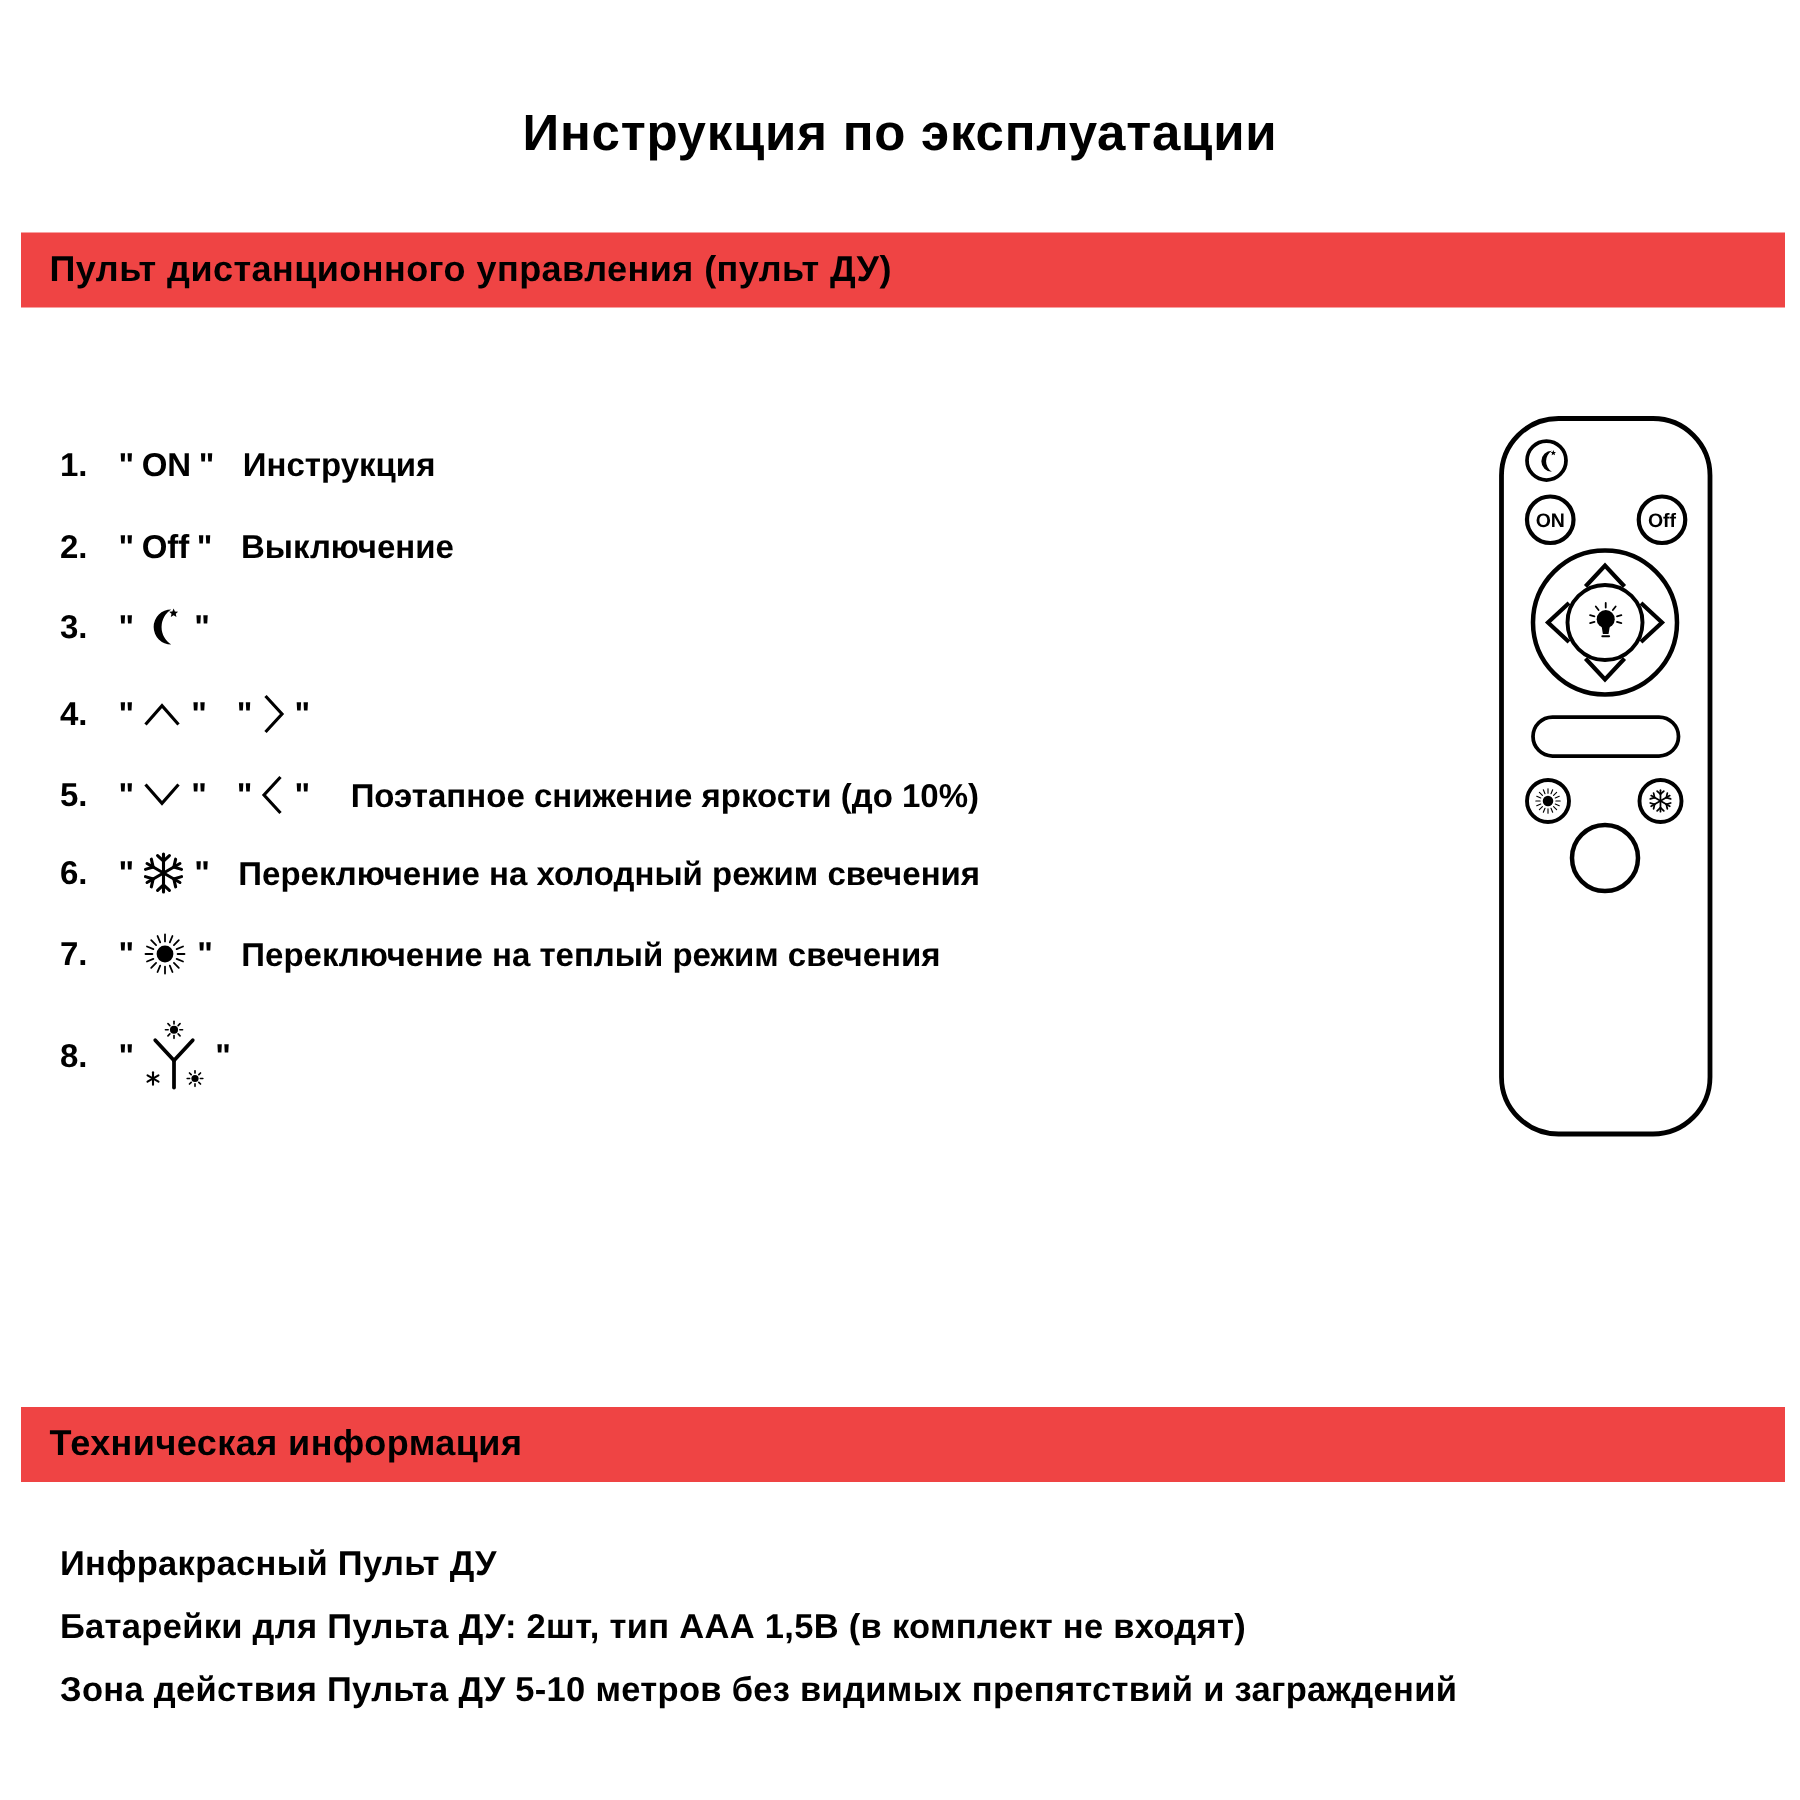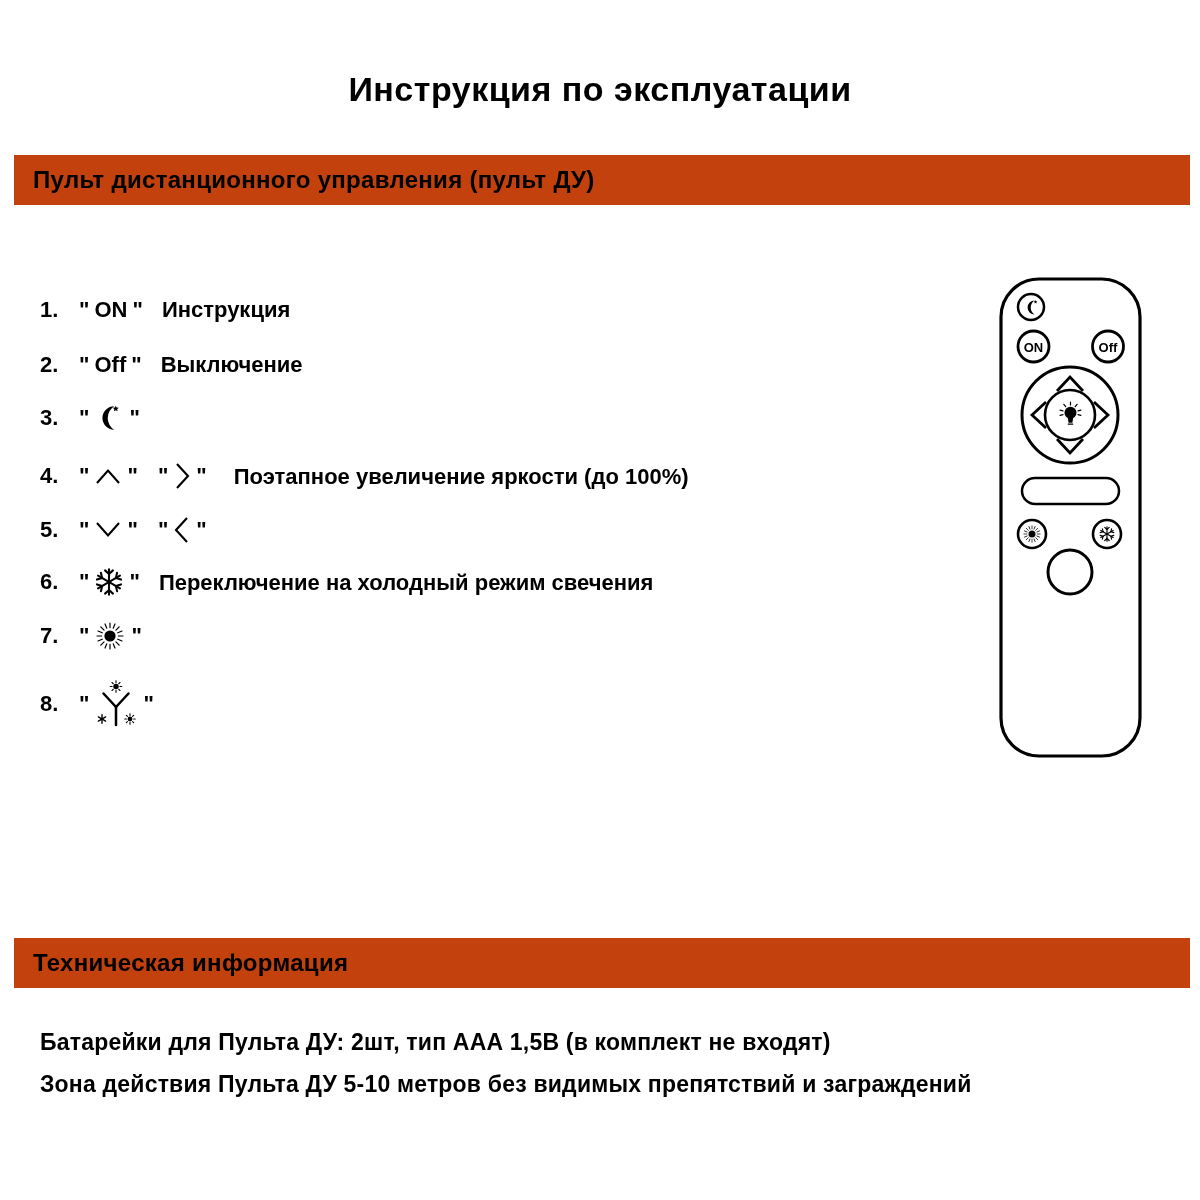--- a/index.html
+++ b/index.html
@@ -11,21 +11,21 @@
     color: #000;
     overflow: hidden;
   }
   .page-title {
     position: absolute; top: 70px; left: 0; width: 1200px;
     text-align: center;
     font-size: 34px; font-weight: bold; letter-spacing: 0.5px;
   }
   .section-bar {
     position: absolute; left: 14px; width: 1176px; height: 50px;
-    background: #c2410c;
+    background: #ef4444;
     font-size: 24px; font-weight: bold;
     line-height: 50px; padding-left: 19px;
     letter-spacing: 0.3px;
   }
   .bar-remote { top: 155px; }
   .bar-tech   { top: 938px; }
 
   .item-list { position: absolute; left: 40px; top: 296px; width: 900px; }
   .li { display: flex; align-items: center; }
   .li-num { width: 34px; flex: 0 0 34px; font-size: 22px; font-weight: bold; }
@@ -217,38 +217,38 @@
           <use href="#ic-chev-up"></use>
         </svg>
       <span class="q">"</span>
       <span class="gap"></span>
       <span class="q">"</span>
       <svg class="ic" width="18" height="30" viewBox="0 0 18 30">
           <use href="#ic-chev-right"></use>
         </svg>
       <span class="q">"</span>
     </span>
-    <span class="li-text ind">Поэтапное увеличение яркости (до 100%)</span>
   </div>
 
   <div class="li li-5">
     <span class="li-num">5.</span>
     <span class="li-syms">
       <span class="q">"</span>
       <svg class="ic" width="28" height="20" viewBox="0 0 28 20">
           <use href="#ic-chev-down"></use>
         </svg>
       <span class="q">"</span>
       <span class="gap"></span>
       <span class="q">"</span>
       <svg class="ic" width="18" height="30" viewBox="0 0 18 30">
           <use href="#ic-chev-left"></use>
         </svg>
       <span class="q">"</span>
     </span>
+    <span class="li-text ind">Поэтапное снижение яркости (до 10%)</span>
   </div>
 
   <div class="li li-6">
     <span class="li-num">6.</span>
     <span class="li-syms">
       <span class="q">"</span>
       <svg class="ic" width="30" height="30" viewBox="0 0 32 32">
           <use href="#ic-snowflake"></use>
         </svg>
       <span class="q">"</span>
@@ -258,20 +258,21 @@
 
   <div class="li li-7">
     <span class="li-num">7.</span>
     <span class="li-syms">
       <span class="q">"</span>
       <svg class="ic" width="32" height="32" viewBox="0 0 32 32">
           <use href="#ic-sun"></use>
         </svg>
       <span class="q">"</span>
     </span>
+    <span class="li-text">Переключение на теплый режим свечения</span>
   </div>
 
   <div class="li li-8">
     <span class="li-num">8.</span>
     <span class="li-syms">
       <span class="q">"</span>
       <svg class="ic" width="44" height="48" viewBox="0 0 44 48">
           <use href="#ic-temp"></use>
         </svg>
       <span class="q">"</span>
@@ -315,15 +316,16 @@
       <circle cx="108" cy="257" r="14" fill="none" stroke="#000" stroke-width="2.6"></circle>
       <use href="#ic-snowflake" transform="translate(99.5,248.5) scale(0.53)"></use>
     </g>
     <circle cx="71" cy="295" r="22" fill="none" stroke="#000" stroke-width="3"></circle>
   </svg>
 </div>
 
 <div class="section-bar bar-tech">Техническая информация</div>
 
 <div class="tech-lines">
+  <div class="tech-line">Инфракрасный Пульт ДУ</div>
   <div class="tech-line">Батарейки для Пульта ДУ: 2шт, тип ААА 1,5В (в комплект не входят)</div>
   <div class="tech-line">Зона действия Пульта ДУ 5-10 метров без видимых препятствий и заграждений</div>
 </div>
 
 </body></html>

